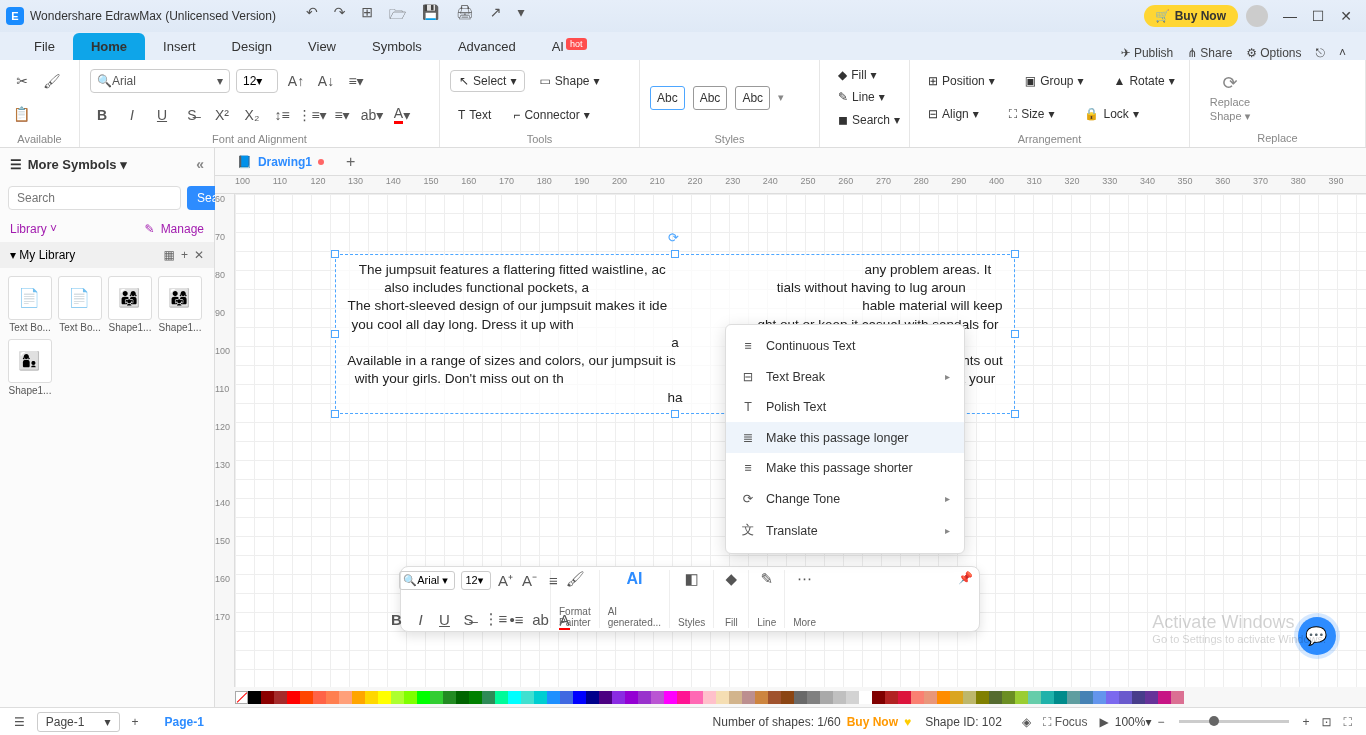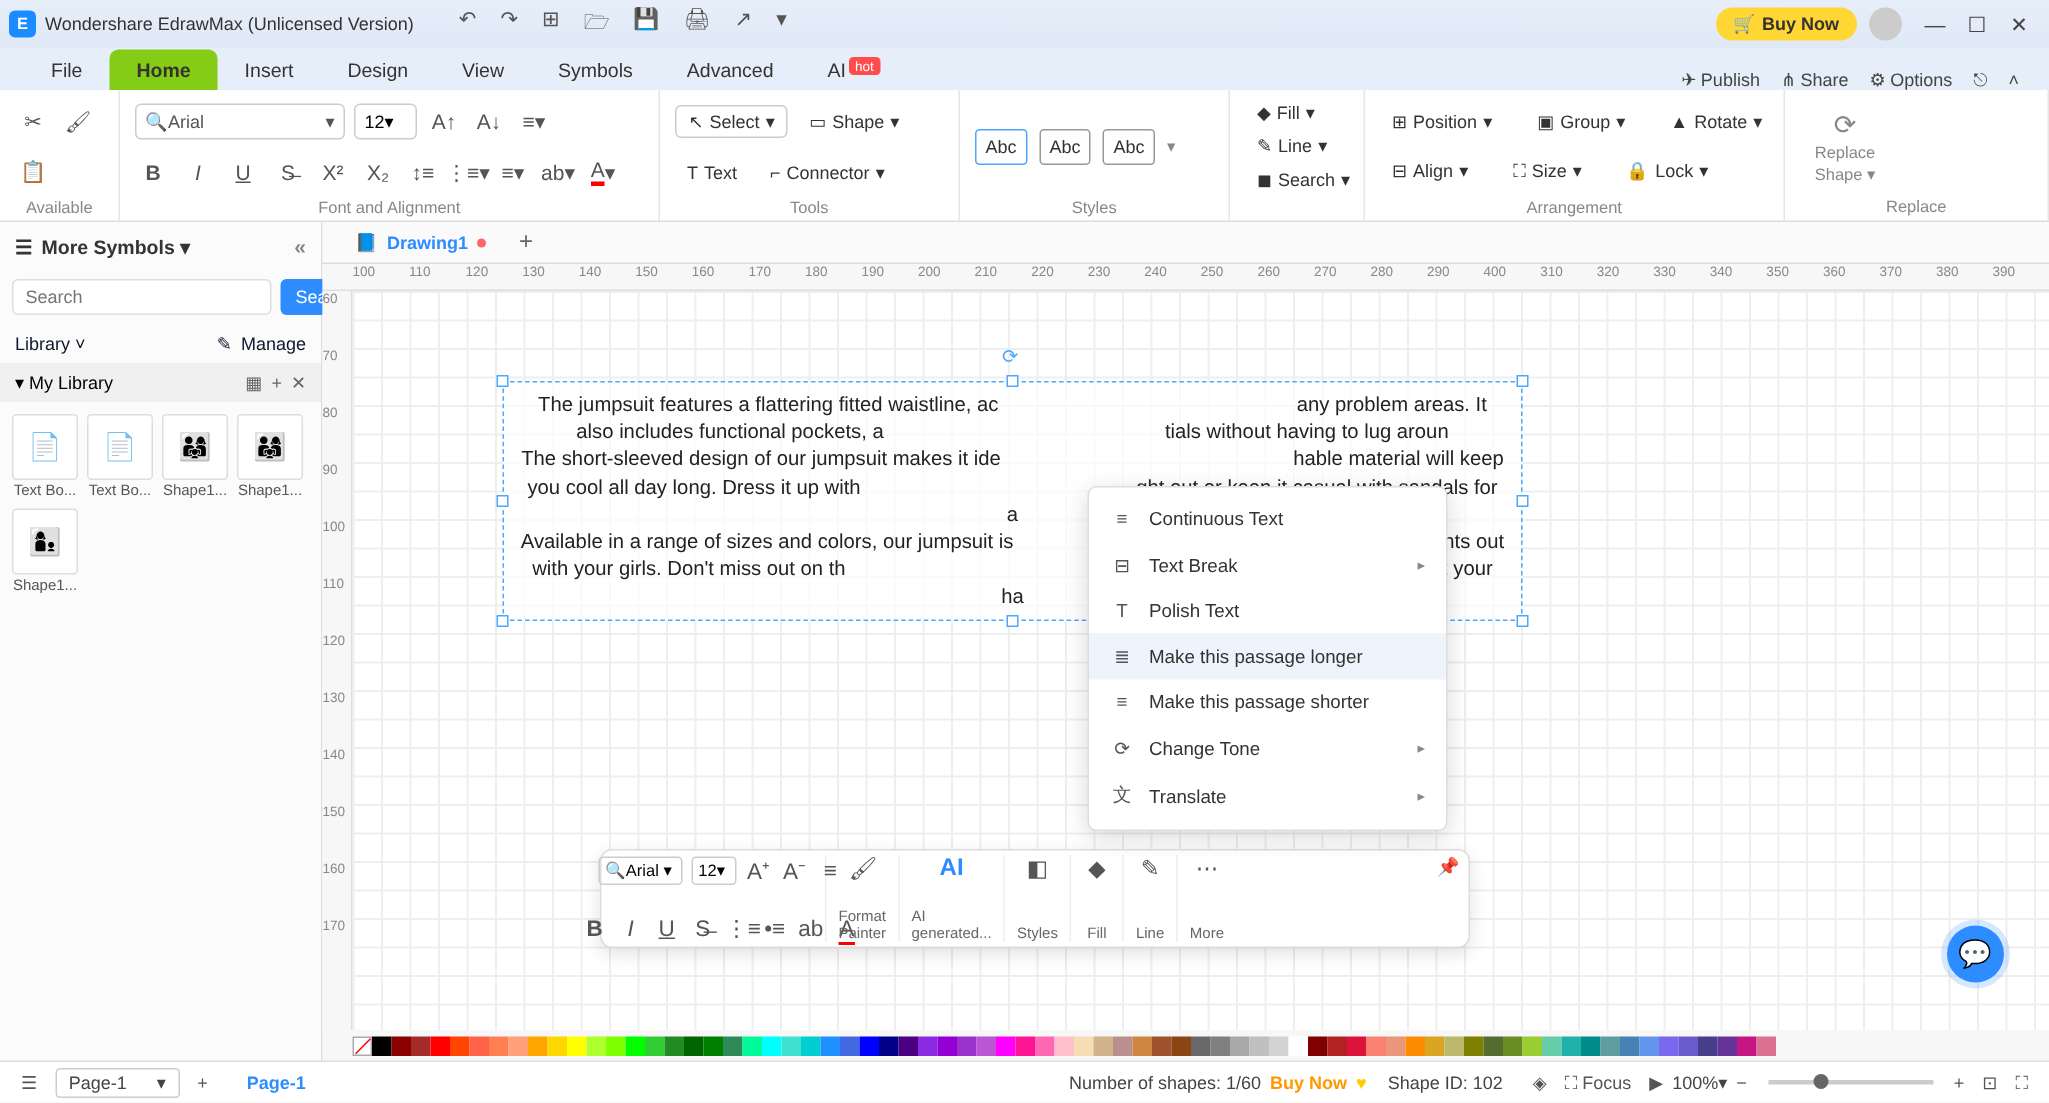--- a/index.html
+++ b/index.html
@@ -12,21 +12,21 @@
 .titlebar .qat { display:flex; gap:16px; margin-left: 30px; }
 .titlebar .qat span { color:#555; cursor:pointer; font-size:14px; }
 .titlebar .spacer { flex:1; }
 .titlebar .buy-now { background:#ffd633; border-radius:14px; padding:4px 12px; font-size:12px; font-weight:600; color:#333; display:flex; align-items:center; gap:4px;}
 .titlebar .avatar { width:22px; height:22px; border-radius:50%; background:#ccc; margin:0 8px; }
 .titlebar .win-btn { width:28px; text-align:center; font-size:14px; color:#444; cursor:pointer; }
 
 
 .menubar { height: 28px; background: #e6eef9; display:flex; align-items:flex-end; padding-left:16px; font-size:13px; }
 .menubar .tab { padding:6px 18px; color:#333; cursor:pointer; position:relative; }
-.menubar .tab.active { background:#84cc16; border-radius:6px 6px 0 0; font-weight:600; }
+.menubar .tab.active { background:#0ea5e9; border-radius:6px 6px 0 0; font-weight:600; }
 .menubar .hot { background:#ff4d4d; color:#fff; font-size:9px; padding:1px 4px; border-radius:3px; margin-left:2px; position:relative; top:-4px;}
 .menubar .right { margin-left:auto; display:flex; gap:14px; padding-right:20px; font-size:12px; color:#444; align-items:center;}
 .menubar .right span { display:flex; align-items:center; gap:3px; cursor:pointer;}
 
 
 .ribbon { height: 88px; background:#fff; border-bottom:1px solid #ddd; display:flex; }
 .ribbon-group { border-right:1px solid #e6e6e6; padding:4px 10px 2px; display:flex; flex-direction:column; }
 .ribbon-group .controls { flex:1; display:flex; flex-direction:column; justify-content:space-around; }
 .ribbon-group .label { font-size:11px; color:#888; text-align:center; padding-top:2px; }
 .row { display:flex; align-items:center; gap:6px; }
@@ -38,21 +38,21 @@
 .abc-box.blue { border-color:#4da6ff; }
 .vertical-stack { display:flex; flex-direction:column; justify-content:center; align-items:center; gap:2px; height:66px; width:60px; color:#888; font-size:11px; }
 
 
 .left-panel { position:absolute; left:0; top:148px; width:215px; bottom:28px; background:#fbfbfb; border-right:1px solid #ddd; }
 .lp-header { padding:8px 10px; display:flex; align-items:center; font-size:13px; font-weight:600; color:#333;}
 .lp-header .collapse { margin-left:auto; color:#888; font-size:14px;}
 .lp-search-row { padding:6px 8px; display:flex; gap:6px;}
 .lp-search { flex:1; border:1px solid #ddd; border-radius:4px; padding:4px 8px; font-size:12px;}
 .lp-search-btn { background:#2d8cff; color:#fff; border:none; border-radius:4px; padding:4px 10px; font-size:12px;}
-.lp-row { padding:6px 10px; display:flex; font-size:12px; color:#0f172a;}
+.lp-row { padding:6px 10px; display:flex; font-size:12px; color:#a21caf;}
 .lp-row .right-txt { margin-left:auto; display:flex; gap:6px; align-items:center;}
 .lp-section { background:#f0f0f0; padding:6px 10px; font-size:12px; display:flex; align-items:center; gap:6px;}
 .lp-section .ops { margin-left:auto; display:flex; gap:6px; color:#666;}
 .lp-thumbs { padding:8px; display:flex; flex-wrap:wrap; gap:6px;}
 .thumb { width:44px; text-align:center; font-size:10px; color:#555;}
 .thumb .box { width:44px; height:44px; background:#fff; border:1px solid #ddd; border-radius:3px; margin-bottom:2px; display:flex; align-items:center; justify-content:center; font-size:18px;}
 
 
 .doc-tabs { position:absolute; left:215px; top:148px; right:0; height:28px; background:#fafafa; border-bottom:1px solid #ddd; display:flex; align-items:center; padding-left:10px; font-size:12px;}
 .doc-tab { display:flex; align-items:center; gap:6px; padding:4px 12px; color:#2d8cff; font-weight:600;}
@@ -442,20 +442,24 @@
           <span class="ft-ico">✎</span>
           <span class="ft-label">Line</span>
         </div>
       <div class="ft-group">
           <span class="ft-ico">⋯</span>
           <span class="ft-label">More</span>
         </div>
     </div>
   </div>
 
+  <div class="watermark">
+    <div>Activate Windows</div>
+    <div class="sub">Go to Settings to activate Windows.</div>
+  </div>
 </div>
 
 <div class="chat-fab">💬</div>
 
 <div class="color-bar" id="color-bar">
   <div class="color-none"></div>
 <div class="color-sw" style="background: rgb(0, 0, 0);"></div>
     <div class="color-sw" style="background: rgb(139, 0, 0);"></div>
     <div class="color-sw" style="background: rgb(165, 42, 42);"></div>
     <div class="color-sw" style="background: rgb(255, 0, 0);"></div>

